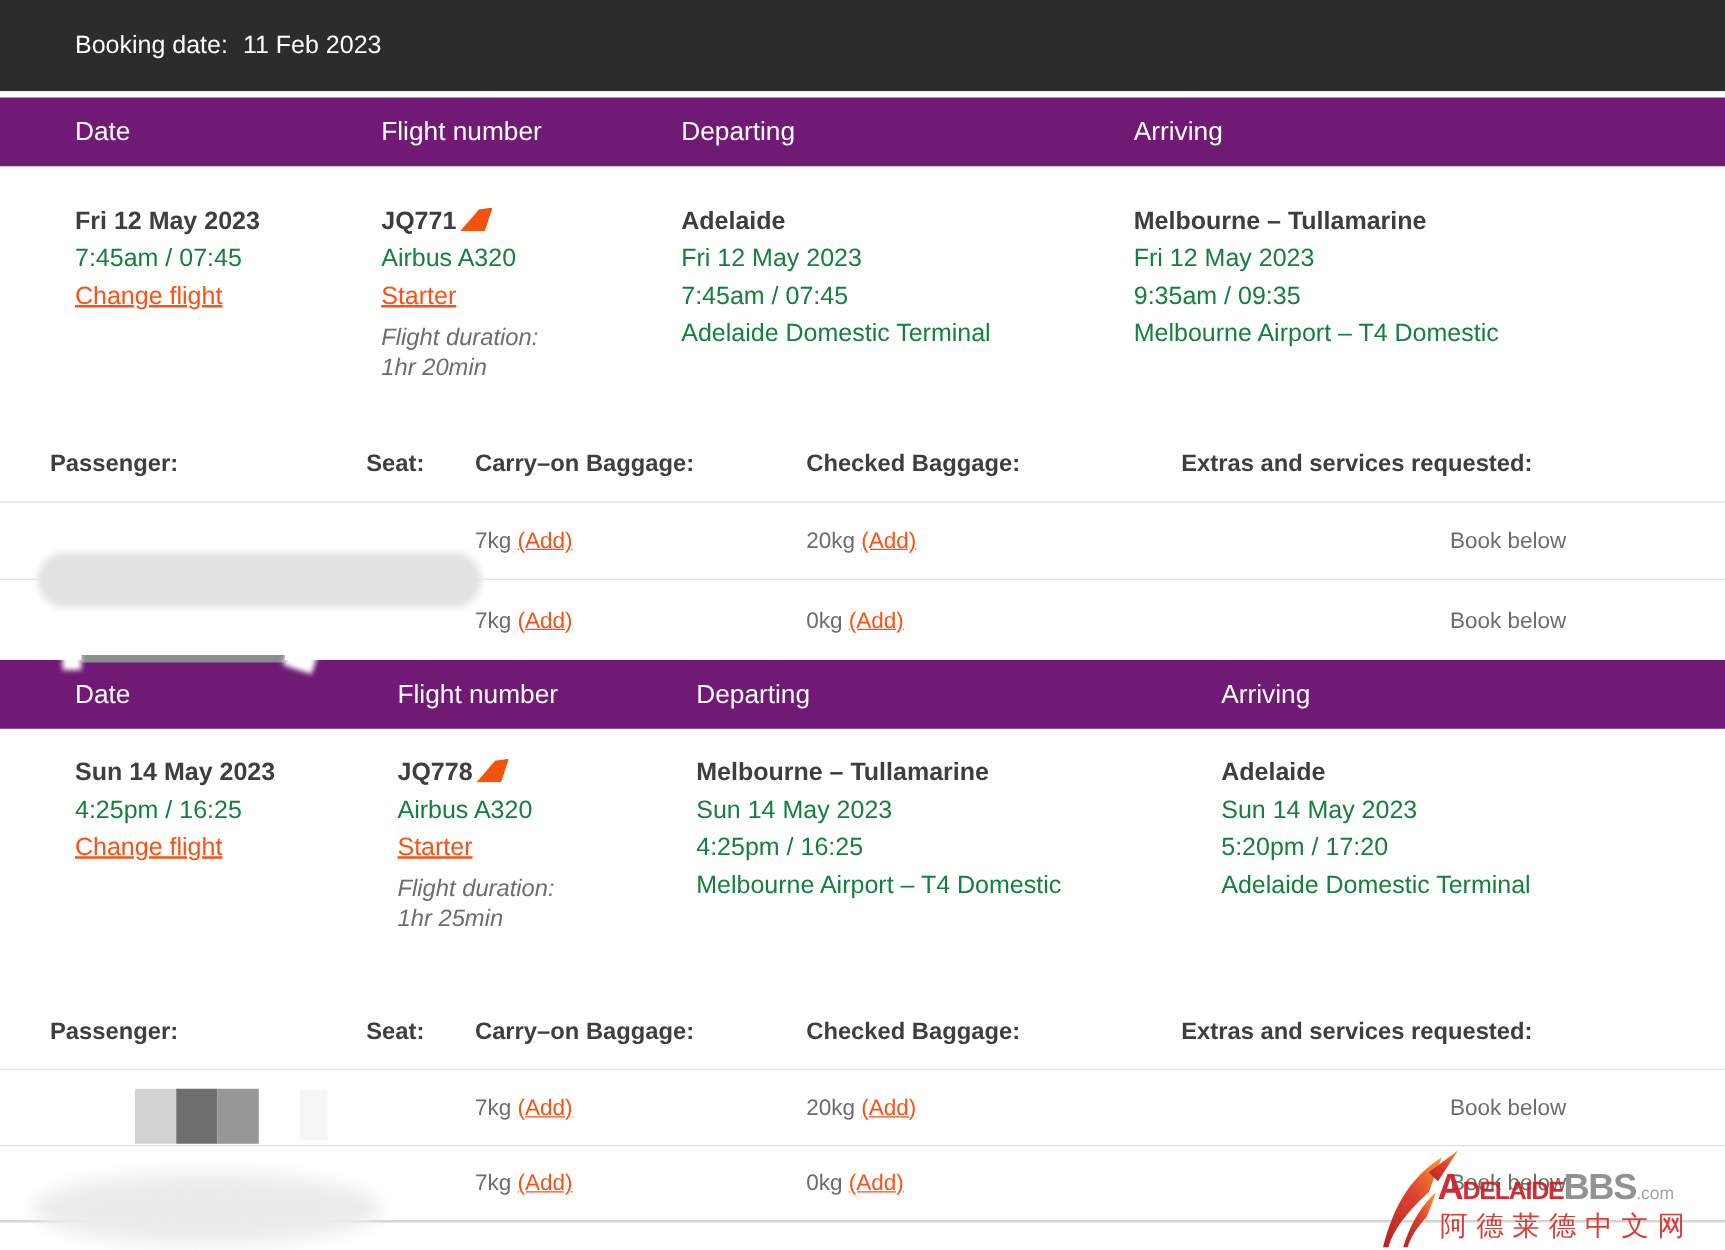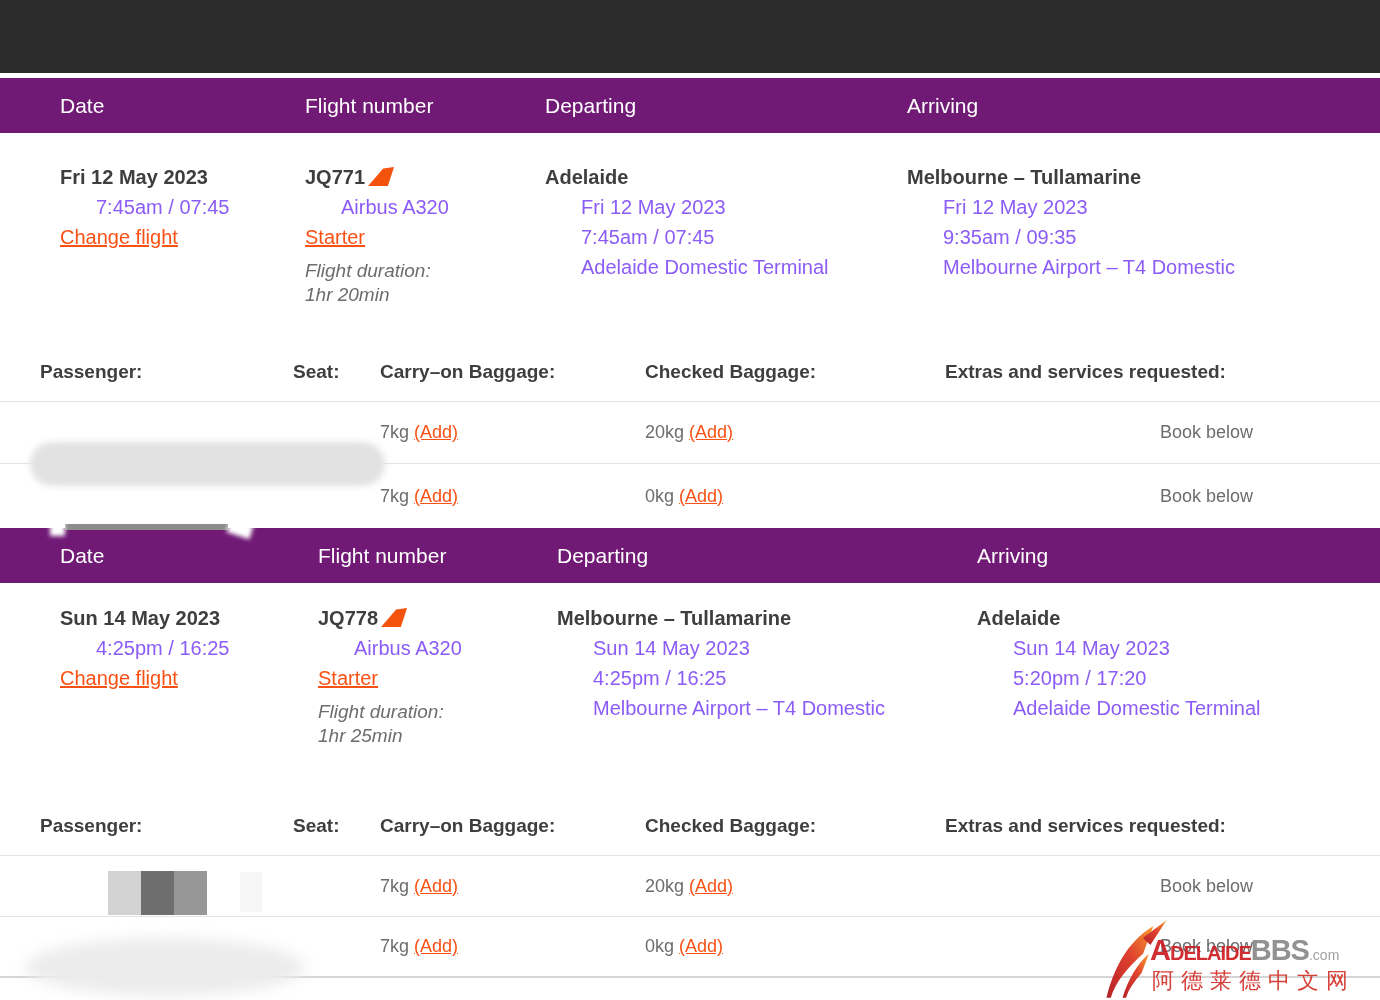--- a/index.html
+++ b/index.html
@@ -16,21 +16,21 @@
   .colhead { height:55px; background:#701a75; display:grid; align-items:center; color:#fff; font-size:21px; font-weight:normal; }
   .fgrid1 { grid-template-columns:245px 240px 362px 1fr; padding-left:60px; }
   .fgrid2 { grid-template-columns:258px 239px 420px 1fr; padding-left:60px; }
 
   
   .fdetail { display:grid; padding-top:29px; font-size:20px; color:#6d6d6d; }
   .fdetail.h1 { height:210px; }
   .fdetail.h2 { height:213px; padding-top:20px; }
   .lh30 { line-height:30px; }
   .b { font-weight:bold; color:#3e3e3e; }
-  .g { color:#8b5cf6;margin-left:36px; }
+  .g { color:#15803d; }
   .dur { font-size:19px; line-height:24px; margin-top:7px; color:#6d6d6d;font-style:italic; }
   .link { color:#fa5114; text-decoration:underline; cursor:pointer;margin-top:44px; }
   .tail { display:inline-block; width:26px; height:19px; margin-left:3px; background:#f4530e;
           clip-path:polygon(0% 100%, 58% 8%, 100% 0%, 76% 100%); vertical-align:-2px; }
 
   
   .pgrid { display:grid; grid-template-columns:253px 87px 265px 300px 1fr; padding-left:40px; }
   .pxhead { align-items:center; font-size:19px; font-weight:bold; color:#3e3e3e; border-bottom:1px solid #e3e3e3; }
   .pxhead.h59 { height:59px; }
   .pxhead.h60 { height:60px; }
@@ -61,20 +61,24 @@
   .wm-bbs { font-weight:bold; font-size:29px; color:#8a8a8a; letter-spacing:-1px; }
   .wm-com { font-size:14px; color:#9a9a9a; }
   .wm-cn { position:absolute; left:46px; top:50px; font-size:22px; color:#d2322a; letter-spacing:7px; white-space:nowrap; }
 </style>
 </head>
 <body>
 
 <div class="page">
 
   <div class="top-bar">
+    <div class="booking">
+      <span>Booking date:</span>
+      <span>11 Feb 2023</span>
+    </div>
   </div>
   <div class="gap"></div>
 
   <div class="colhead fgrid1">
     <div>Date</div>
     <div>Flight number</div>
     <div>Departing</div>
     <div>Arriving</div>
   </div>
 

